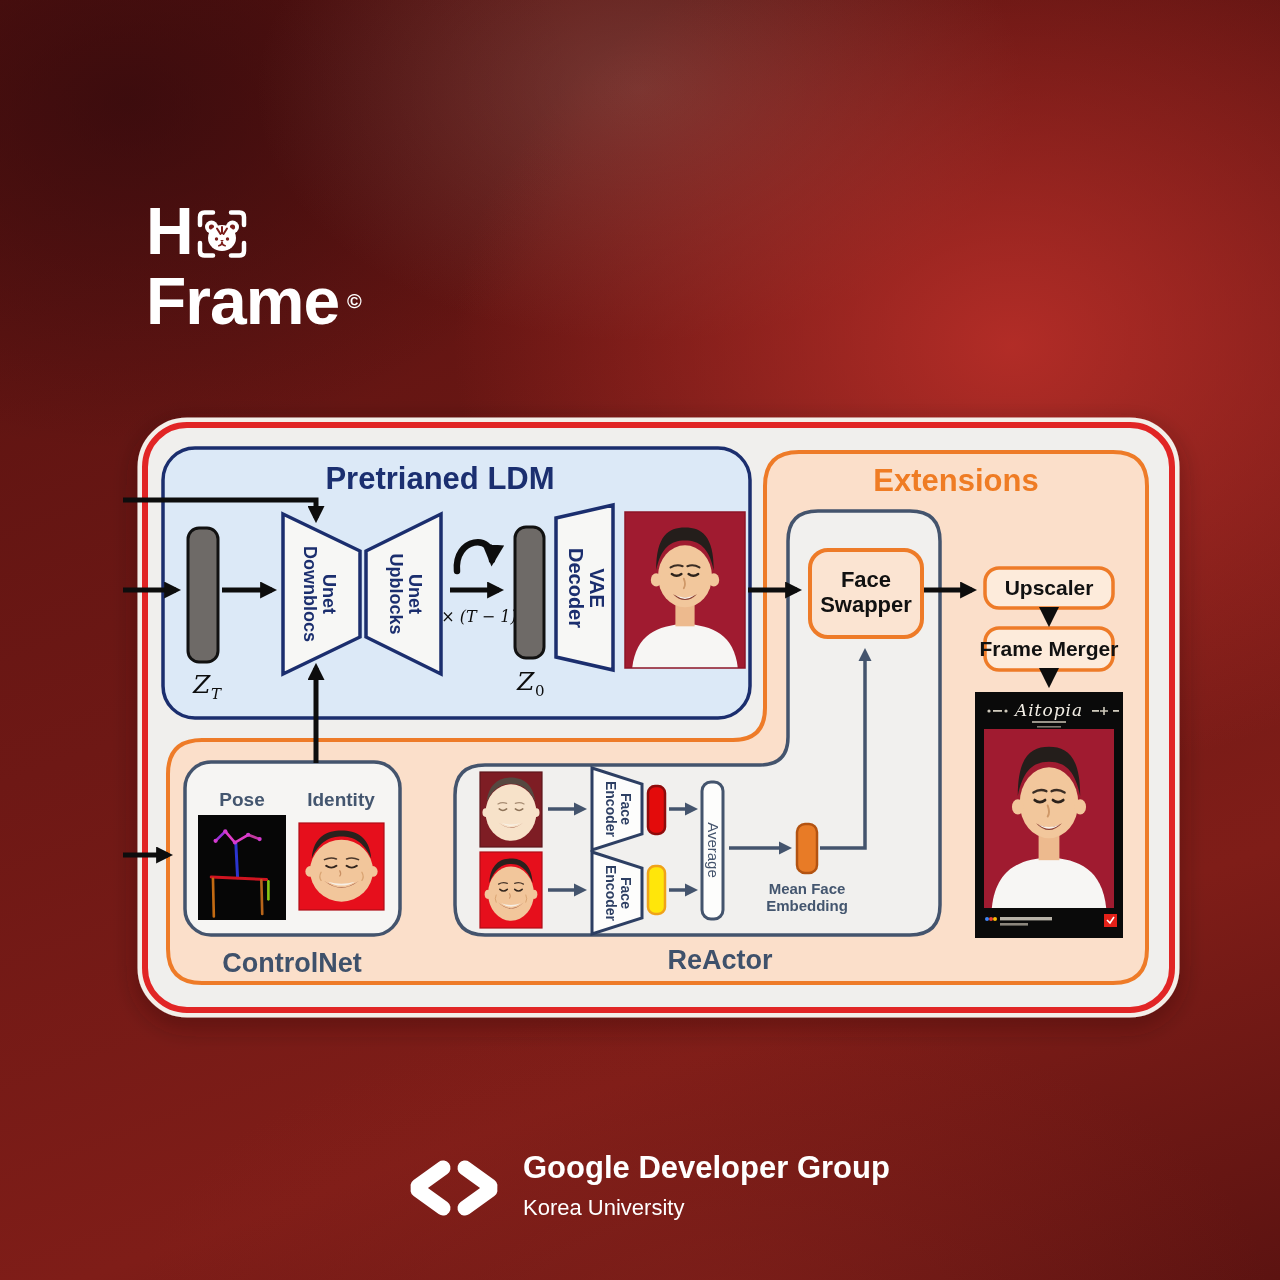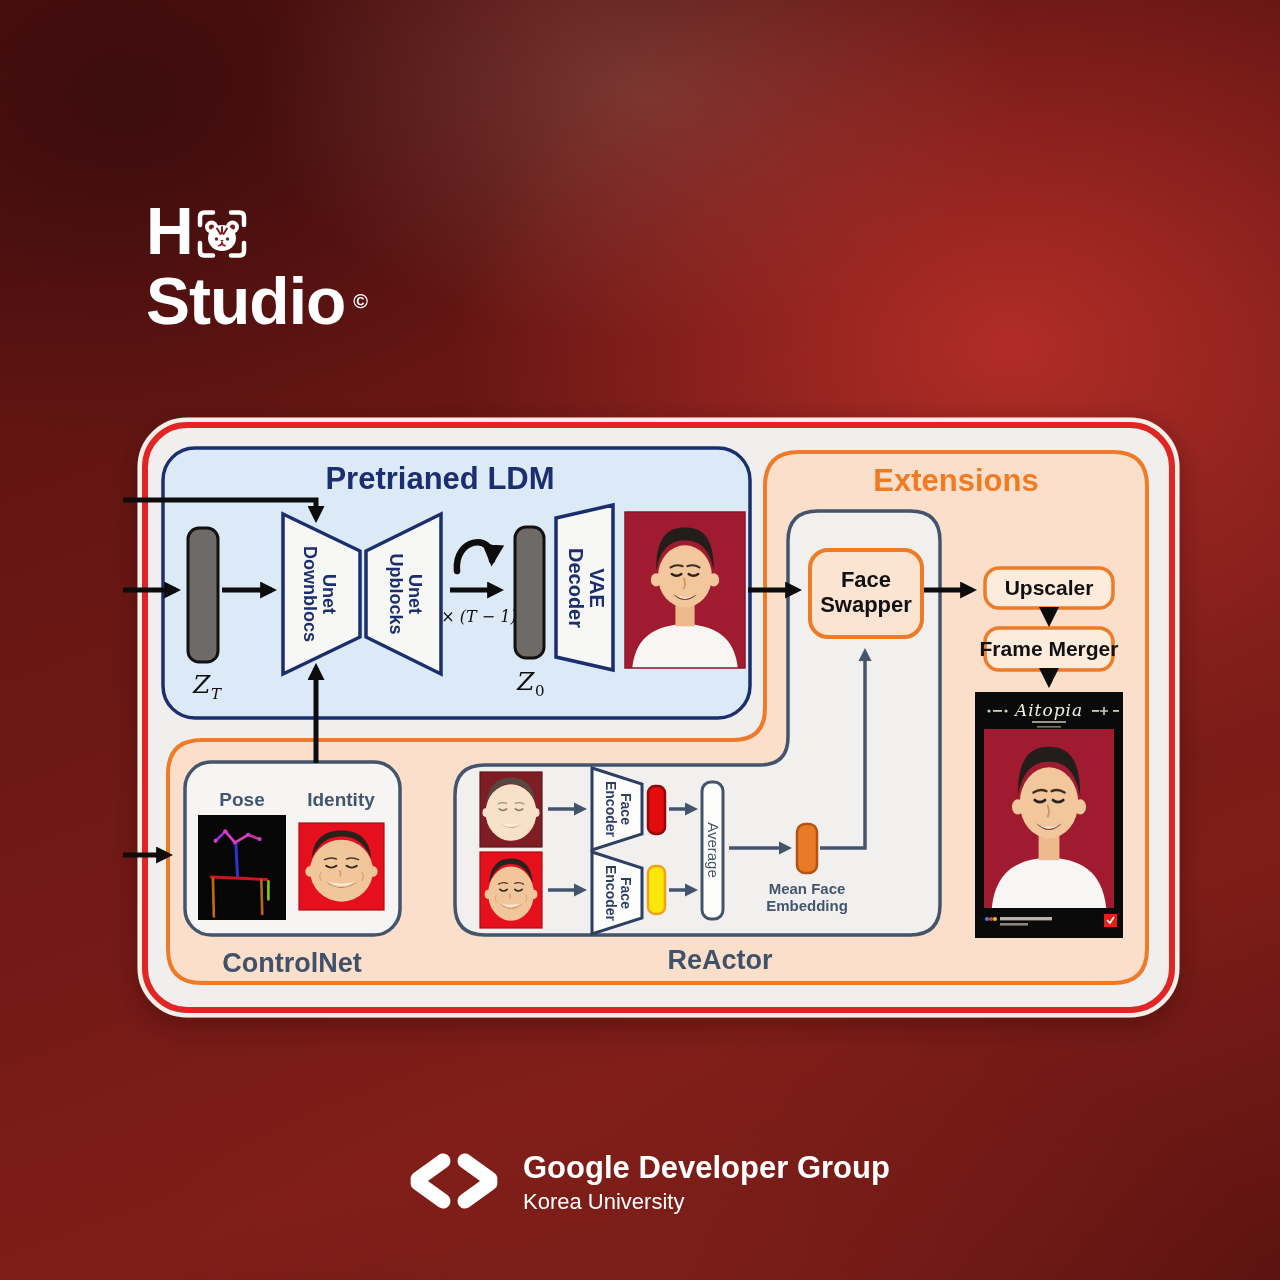--- a/index.html
+++ b/index.html
@@ -13,24 +13,24 @@
       radial-gradient(980px 520px at 55% 102%, rgba(148,40,32,.38), rgba(148,40,32,0) 58%),
       linear-gradient(160deg,#54110f 0%,#6e1815 45%,#7f1d18 75%,#5c1311 100%);
   }
   
   .logo{position:absolute;left:146px;top:196px;color:#fff;line-height:70px;
         font-weight:bold;font-size:66px;letter-spacing:-1px;}
   .logo .row{display:flex;align-items:center;height:70px;}
   .logo .tiger-wrap{display:inline-block;width:52px;height:52px;margin:0 2px 6px 3px;}
   .logo sup{font-size:20px;font-weight:bold;margin-left:8px;vertical-align:30px;line-height:0;}
   
-  .footer{position:absolute;left:403px;top:1150px;display:flex;align-items:flex-start;gap:18px;color:#fff;}
+  .footer{position:absolute;left:403px;top:1150px;display:flex;align-items:flex-end;gap:18px;color:#fff;}
   .footer .chev{width:102px;height:64px;}
   .footer .org{font-size:31px;font-weight:bold;letter-spacing:0;}
-  .footer .sub{font-size:22px;margin-top:3px;}
+  .footer .sub{font-size:22px;margin-top:9px;}
   svg text{user-select:none;}
 </style>
 </head>
 <body>
 
 <div id="stage">
 
   <div class="logo">
     <div class="row">
       <span>H</span>
@@ -49,21 +49,21 @@
             <ellipse cx="26" cy="30" rx="14" ry="13" fill="#fff"></ellipse>
             <path d="M21,20.5 l3.5,5.5 M31,20.5 l-3.5,5.5 M26,19 v6" stroke="#7b1d1a" stroke-width="2" fill="none" stroke-linecap="round"></path>
             <circle cx="20.5" cy="31" r="1.7" fill="#7b1d1a"></circle>
             <circle cx="31.5" cy="31" r="1.7" fill="#7b1d1a"></circle>
             <path d="M26,33.5 l-2,-1.6 h4 Z" fill="#7b1d1a"></path>
             <path d="M26,34 q0,3.4 -3.2,3.8 M26,34 q0,3.4 3.2,3.8" stroke="#7b1d1a" stroke-width="1.6" fill="none" stroke-linecap="round"></path>
           </g>
         </svg></span>
     </div>
     <div class="row">
-      <span>Studio</span>
+      <span>Frame</span>
         <sup>©</sup>
     </div>
   </div>
 
   <svg width="1280" height="1280" viewBox="0 0 1280 1280" style="position:absolute;left:0;top:0;">
     <defs>
       <marker id="ab" viewBox="0 0 10 10" refX="7" refY="5" markerWidth="3.4" markerHeight="3.4" orient="auto" markerUnits="strokeWidth">
         <path d="M0,0 L10,5 L0,10 Z" fill="#0d0d0d"></path>
       </marker>
       <marker id="as" viewBox="0 0 10 10" refX="7" refY="5" markerWidth="3.8" markerHeight="3.8" orient="auto" markerUnits="strokeWidth">

